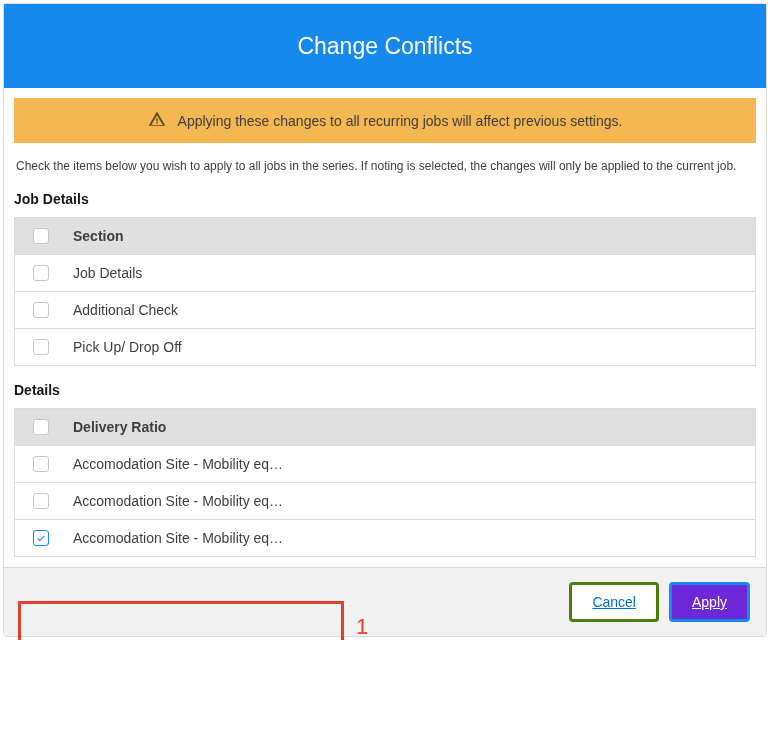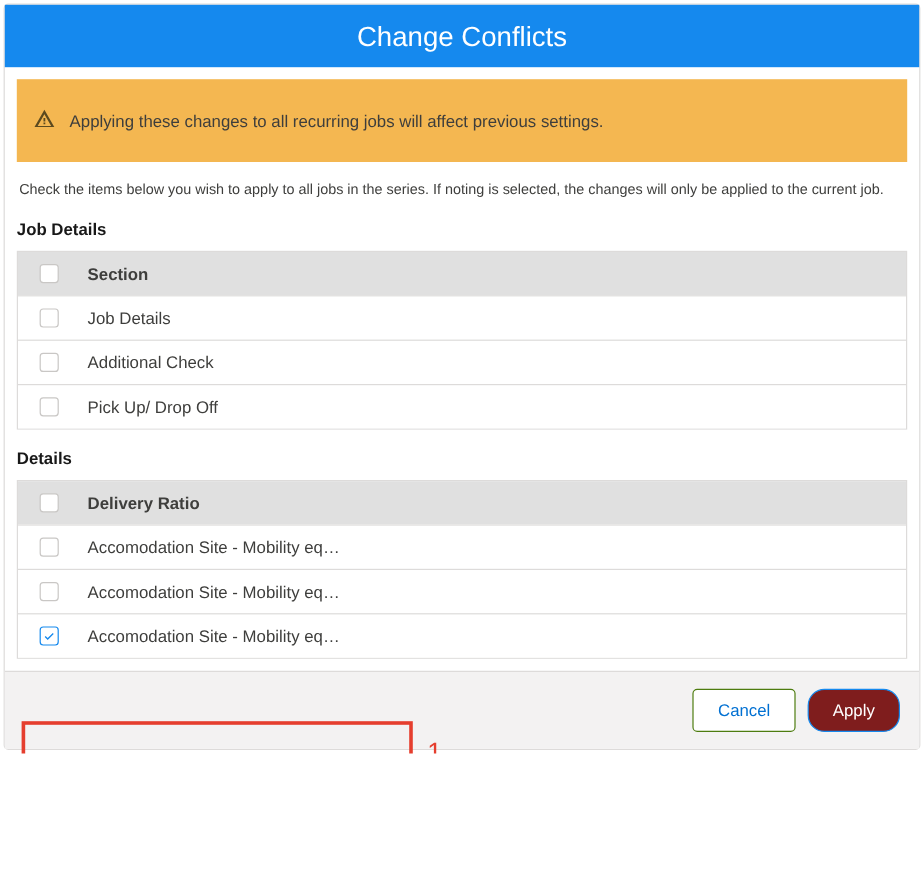--- a/index.html
+++ b/index.html
@@ -13,41 +13,42 @@
   }
   .modal {
     width: 764px;
     border: 1px solid #dddbda;
     border-radius: 4px;
     overflow: visible;
     position: relative;
   }
   .modal-header {
     background: #1589ee;
-    height: 52px;
+    height: 84px;
     display: flex;
     align-items: center;
     justify-content: center;
   }
   .modal-title {
     color: #ffffff;
     font-size: 23px;
     font-weight: 300;
   }
   .modal-body {
     padding: 10px;
   }
   .alert {
     background: #f4b751;
     display: flex;
     align-items: center;
-    padding: 24px 14px;
+    padding: 12px 14px;
     gap: 12px;
     font-size: 14px;
     color: #3e3e3c;
+    justify-content: center;
   }
   .alert svg { flex: 0 0 auto; }
   .description {
     margin: 14px 2px 8px 2px;
     font-size: 12px;
     line-height: 1.5;
     color: #3e3e3c;
   }
   .section-title {
     font-weight: 700;
@@ -105,29 +106,29 @@
     padding: 14px 16px;
     display: flex;
     justify-content: flex-end;
     gap: 10px;
   }
   .btn {
     padding: 9px 20px;
     border-radius: 4px;
     font-size: 14px;
     cursor: pointer;
-    border: 1px solid #4d7c0f;
+    border: 3px solid #4d7c0f;
     background: #ffffff;
     color: #0070d2;
+    text-decoration: underline;
   }
   .btn-primary {
-    background: #7f1d1d;
+    background: #6d28d9;
     border-color: #1589ee;
     color: #ffffff;
-    border-radius: 14px;
   }
 
   
   .anno-box {
     position: absolute;
     border: 3px solid #e53e2e;
     pointer-events: none;
   }
   .anno-label {
     position: absolute;

